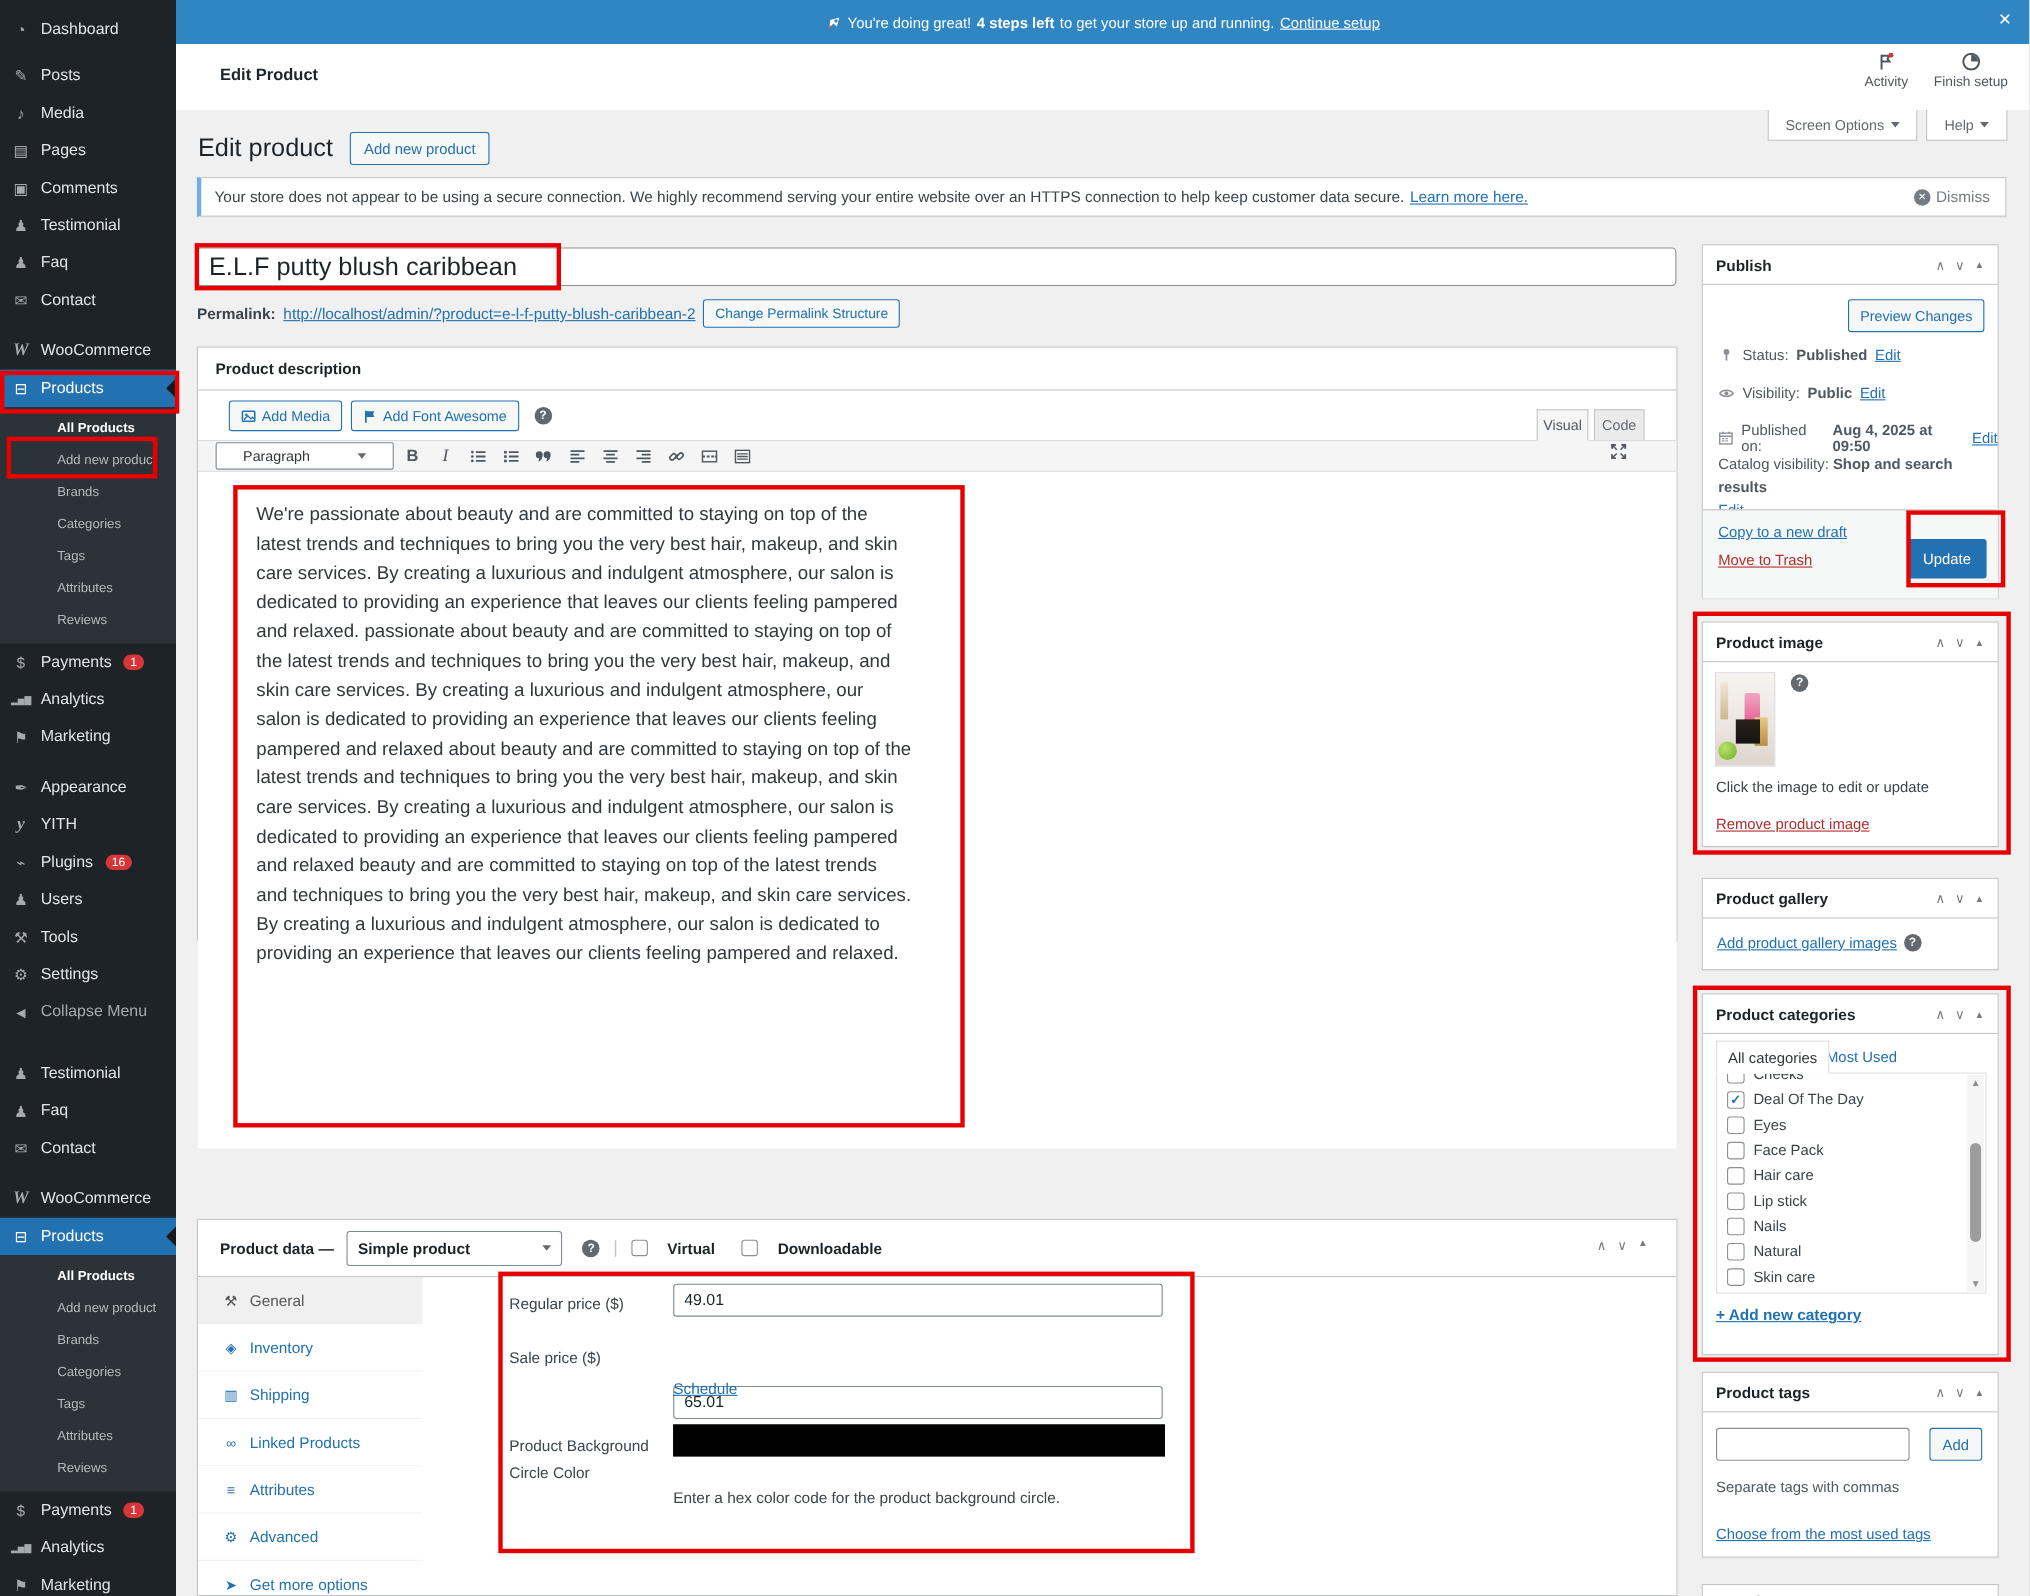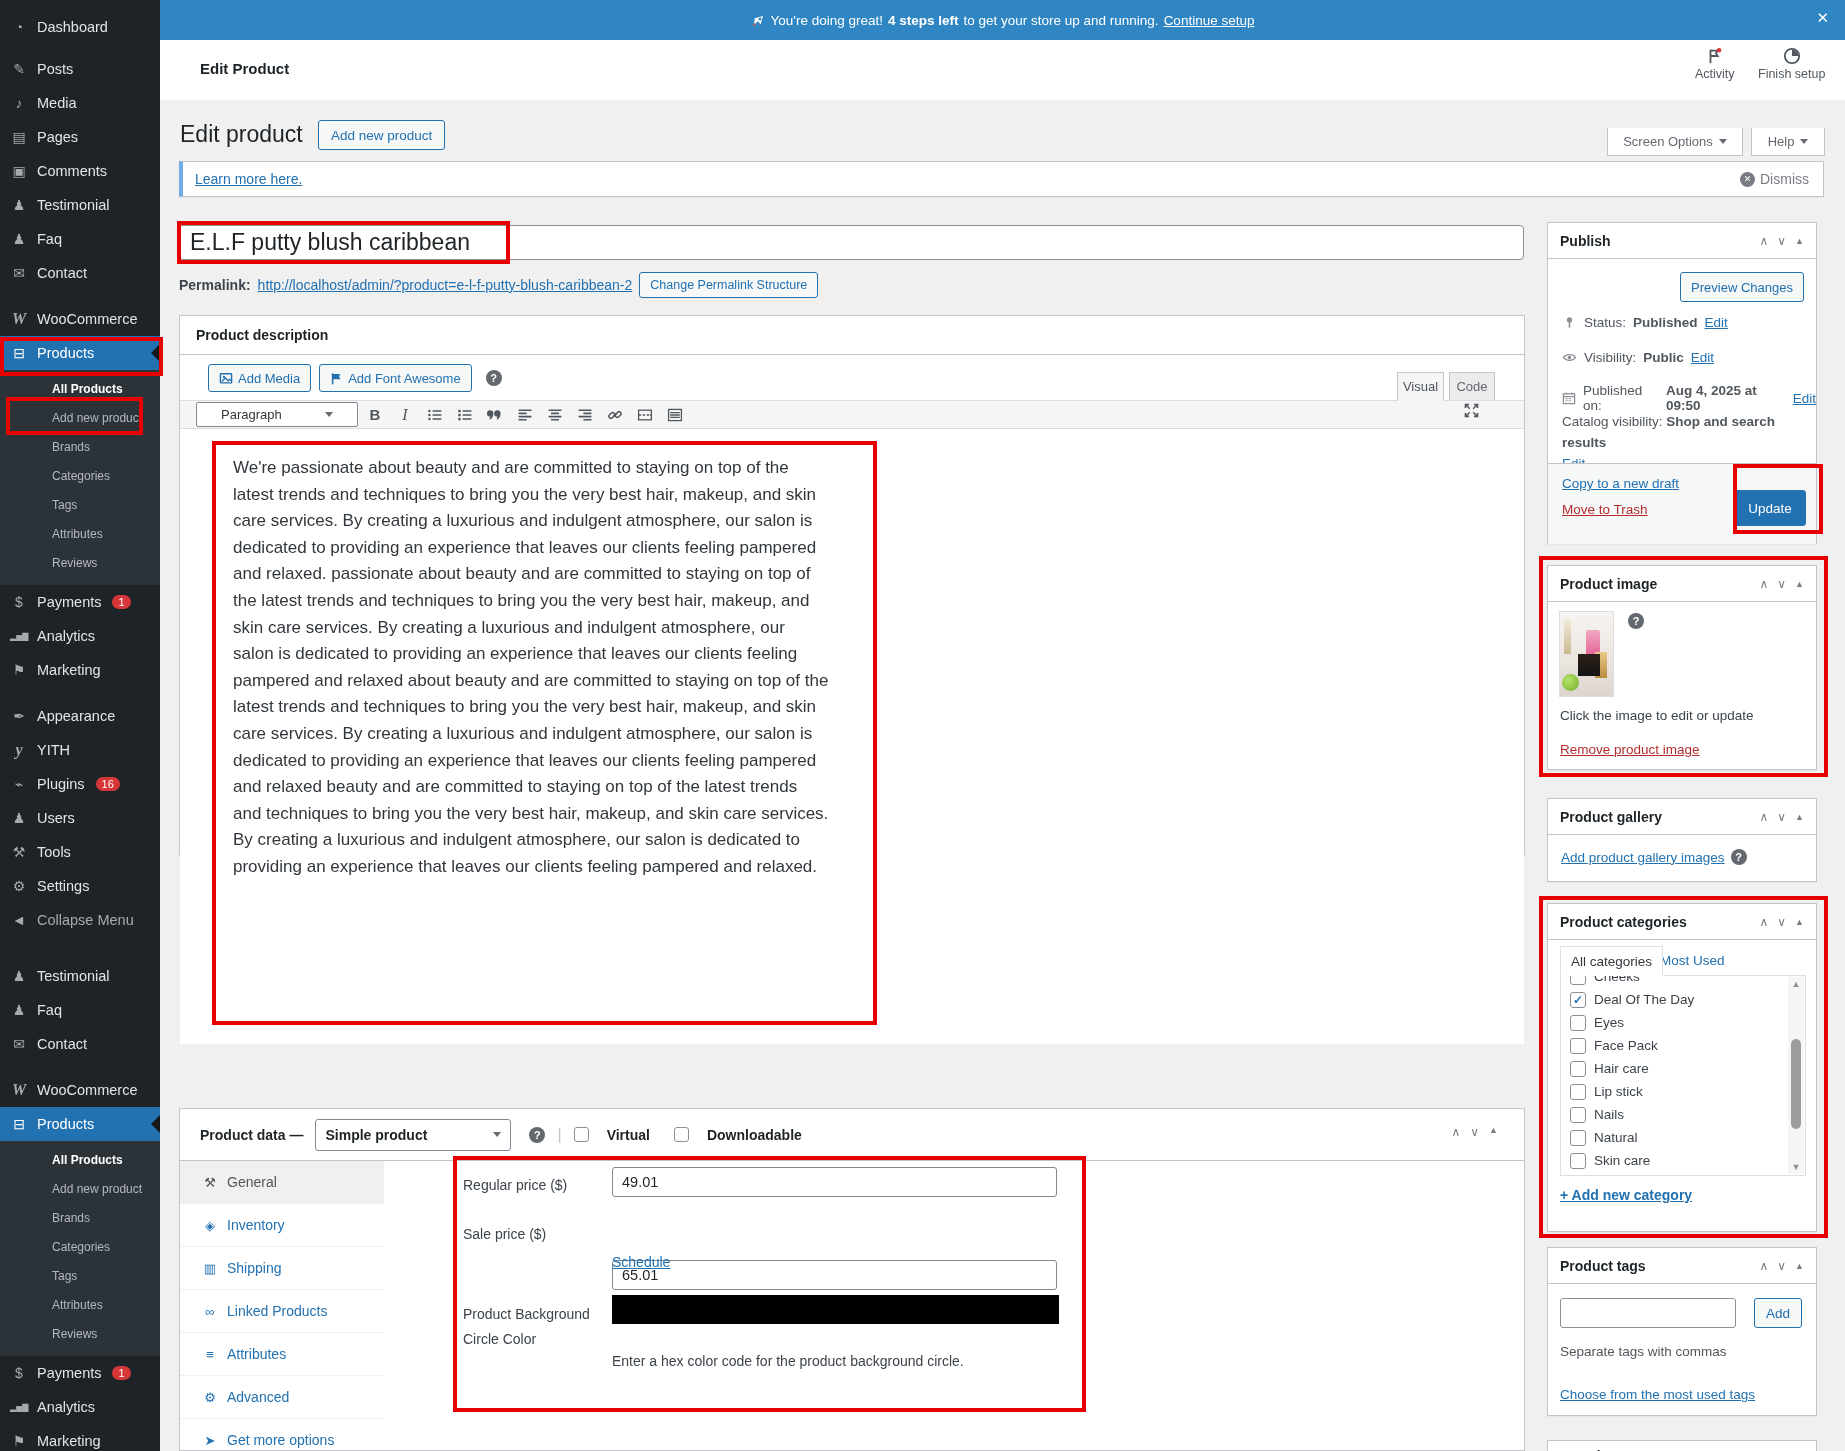--- a/index.html
+++ b/index.html
@@ -33,21 +33,21 @@
   .ymark{font-family:"Liberation Serif",serif;font-weight:bold;font-style:italic;font-size:16px!important;}
   .boxed${}
   
   .admin-header{position:absolute;left:160px;top:40px;width:1685px;height:60px;background:#fff;}
   .admin-header .htitle{position:absolute;left:40px;top:20px;font-size:15px;font-weight:bold;color:#1d2327;}
   .hicon-block{position:absolute;top:7px;display:flex;flex-direction:column;align-items:center;gap:2px;
                color:#50575e;font-size:12.5px;cursor:pointer;}
   
   .hangtab{position:absolute;height:28px;background:#fff;border:1px solid #c3c4c7;border-top:none;
            display:flex;align-items:center;justify-content:center;gap:6px;color:#646970;font-size:13px;
-           box-sizing:border-box;cursor:pointer;margin-top:28px;}
+           box-sizing:border-box;cursor:pointer;}
   .tri-down{width:0;height:0;border-left:4px solid transparent;border-right:4px solid transparent;border-top:5px solid #646970;}
   
   .page-heading{position:absolute;left:180px;top:121px;font-size:23px;color:#1d2327;font-weight:400;}
   .btn{display:inline-flex;align-items:center;justify-content:center;background:#f6f7f7;border:1px solid #2271b1;
        color:#2271b1;border-radius:3px;cursor:pointer;box-sizing:border-box;text-decoration:none;}
   .btn-addnew{position:absolute;left:318px;top:120px;height:30px;padding:0 12px;font-size:13.5px;}
   .notice{position:absolute;left:179px;top:161px;width:1645px;height:36px;background:#fff;
           border:1px solid #c3c4c7;border-left:4px solid #72aee6;box-sizing:border-box;
           display:flex;align-items:center;padding-left:12px;font-size:14px;gap:5px;box-shadow:0 1px 1px rgba(0,0,0,.04);}
   .dismiss{position:absolute;right:14px;display:flex;align-items:center;gap:5px;color:#787c82;font-size:14px;cursor:pointer;}
@@ -374,20 +374,21 @@
   </div>
   <div class="hangtab" style="left:1751px;top:100px;width:74px;">
     <span>Help</span>
       <span class="tri-down"></span>
   </div>
 
   <div class="page-heading">Edit product</div>
   <div class="btn btn-addnew">Add new product</div>
 
   <div class="notice">
+    <span>Your store does not appear to be using a secure connection. We highly recommend serving your entire website over an HTTPS connection to help keep customer data secure.</span>
     <a>Learn more here.</a>
     <span class="dismiss">
       <span class="circle-x">✕</span>
       <span>Dismiss</span>
     </span>
   </div>
 
   <input class="title-input" value="E.L.F putty blush caribbean" style="">
 
   <div class="permalink-row">

